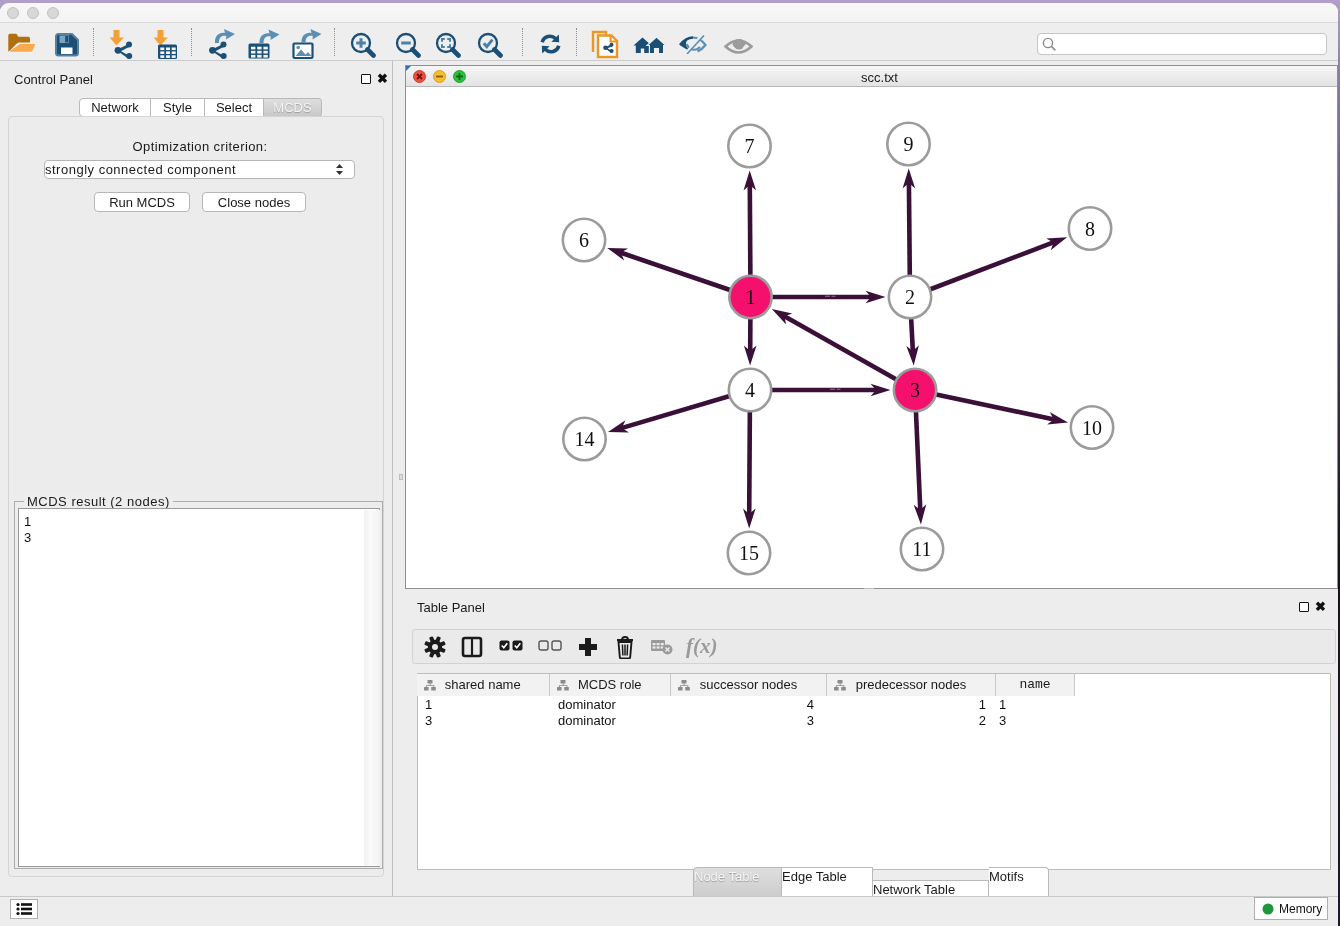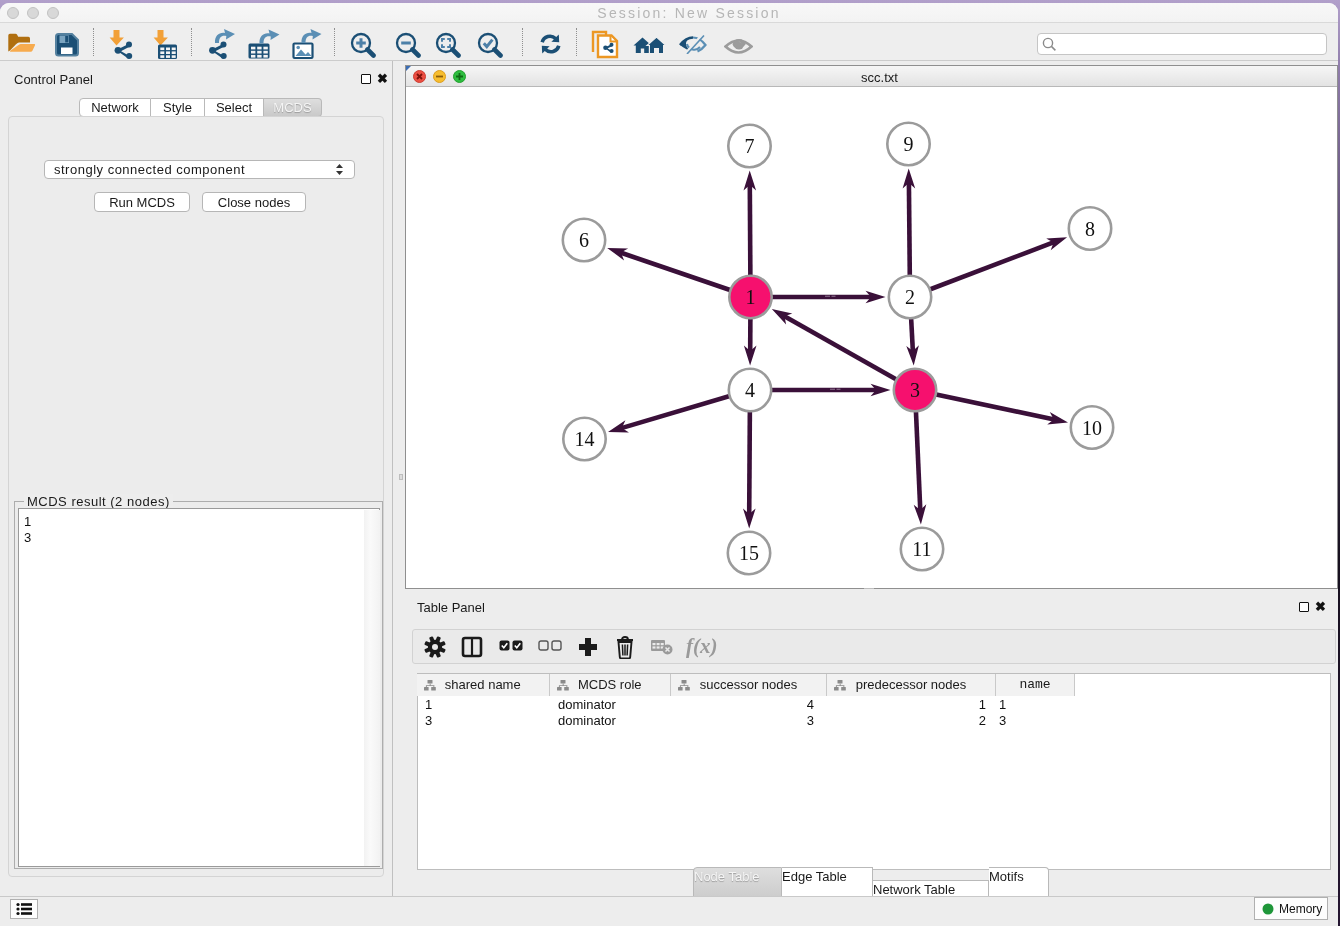--- a/index.html
+++ b/index.html
@@ -23,21 +23,21 @@
 #search { left:1037px; top:33px; width:290px; height:22px; background:#ffffff; border:1px solid #c5c5c5; border-radius:4px; }
 
 #cpanel { left:0px; top:61px; width:393px; height:835px; background:#ededed; border-right:1px solid #c0c0c0; }
 #cptitle { left:14px; top:72px; font-size:13px; color:#1a1a1a; }
 .flt { position:absolute; width:10px; height:10px; border:1.5px solid #111; background:#fff; border-radius:1px; }
 .xico { position:absolute; font-size:13px; font-weight:bold; color:#111; }
 .tab { position:absolute; top:98px; height:19px; background:#fff; border:1px solid #b9b9b9; font-size:13px; color:#1a1a1a; text-align:center; line-height:18px; }
 .tabsel { background:linear-gradient(#dedede,#c9c9c9); color:#f5f5f5; text-shadow:0 1px 1px #9a9a9a; }
 #cpbody { left:8px; top:116px; width:376px; height:761px; border:1px solid #d4d4d4; border-radius:4px; background:#ececec; }
 #optlabel { left:12px; top:139px; width:376px; text-align:center; font-size:13px; letter-spacing:0.4px; color:#1a1a1a; }
-#dropdown { left:44px; top:160px; width:311px; height:19px; background:#fff; border:1px solid #b6b6b6; border-radius:4px; font-size:13px; letter-spacing:0.5px; color:#1a1a1a; line-height:17px; padding-left:9px; }
+#dropdown { left:44px; top:160px; width:311px; height:19px; background:#fff; border:1px solid #b6b6b6; border-radius:4px; font-size:13px; letter-spacing:0.5px; color:#1a1a1a; line-height:17px; padding-left:0; }
 .btn { position:absolute; background:#fff; border:1px solid #b6b6b6; border-radius:4px; font-size:13px; color:#1a1a1a; text-align:center; }
 #fieldset { left:14px; top:501px; width:369px; height:368px; border:1px solid #adadad; }
 #legend { left:24px; top:494px; background:#ededed; padding:0 3px; font-size:13px; letter-spacing:0.5px; color:#1a1a1a; }
 #mcdstext { left:18px; top:508px; width:362px; height:359px; background:#fff; border:1px solid #9a9a9a; font-size:13px; color:#111; line-height:16px; padding:5px 0 0 5px; }
 #mcdsscroll { left:364px; top:510px; width:16px; height:356px; background:linear-gradient(90deg,#f2f2f2,#fafafa 40%,#f2f2f2); }
 
 #netwin { left:405px; top:65px; width:933px; height:524px; border:1px solid #8f8f8f; background:#fff; }
 #nettitle { left:406px; top:66px; width:931px; height:21px; background:linear-gradient(#f6f6f6,#e3e3e3); border-bottom:1px solid #b8b8b8; }
 .mac { position:absolute; top:70px; width:13px; height:13px; border-radius:50%; }
 #netname { left:414px; top:70px; width:931px; text-align:center; font-size:13px; color:#1a1a1a; }
@@ -59,21 +59,20 @@
 </style>
 </head>
 <body>
 <div id="app">
 <div id="pg">
 
 <div class="abs" id="titlebar"></div>
 <div class="tl" style="left:7px;"></div>
 <div class="tl" style="left:27px;"></div>
 <div class="tl" style="left:47px;"></div>
-<div class="abs" id="wintitle">Session: New Session</div>
 
 <div class="abs" id="toolbar"></div>
 <div class="abs" id="search"></div>
 <div class="tsep" style="left:93px;"></div>
       <div class="tsep" style="left:191px;"></div>
       <div class="tsep" style="left:334px;"></div>
       <div class="tsep" style="left:522px;"></div>
       <div class="tsep" style="left:576px;"></div>
 <svg class="abs" style="left:6px; top:31px;" width="32" height="26" viewBox="0 0 32 26">
         <path d="M2.3 20.5 V4.5 q0-1.8 1.6-1.8 h5.6 q1 0 1.5 0.9 l1.2 2.1 h10.2 q1.6 0 1.6 1.7 v4.2 h-11 q-1.2 0-3 1.6 l-6 6.3 Z" fill="#b06f10"></path>
@@ -208,20 +207,21 @@
       </svg>
 <div class="abs" id="cpanel"></div>
 <div class="abs" id="cptitle">Control Panel</div>
 <div class="flt" style="left:361px; top:74px;"></div>
 <div class="xico" style="left:377px; top:71px;">✖</div>
 <div class="tab" style="left:79px; width:72px; border-radius:4px 0 0 4px;">Network</div>
 <div class="tab" style="left:151px; width:54px; border-left:none;">Style</div>
 <div class="tab" style="left:205px; width:59px; border-left:none;">Select</div>
 <div class="tab tabsel" style="left:264px; width:58px; border-left:none; border-radius:0 4px 4px 0;">MCDS</div>
 <div class="abs" id="cpbody"></div>
+<div class="abs" id="optlabel">Optimization criterion:</div>
 <div class="abs" id="dropdown">strongly connected component
   <svg width="11" height="13" style="position:absolute; right:9px; top:2px;" viewBox="0 0 11 13">
     <path d="M2 5 L5.5 1 L9 5 Z M2 8 L5.5 12 L9 8 Z" fill="#333"></path>
   </svg>
 </div>
 <div class="btn" style="left:94px; top:192px; width:96px; height:20px; line-height:19px;">Run MCDS</div>
 <div class="btn" style="left:202px; top:192px; width:104px; height:20px; line-height:19px;">Close nodes</div>
 <div class="abs" id="fieldset"></div>
 <div class="abs" id="legend">MCDS result (2 nodes)</div>
 <div class="abs" id="mcdstext">1<br>3</div>

